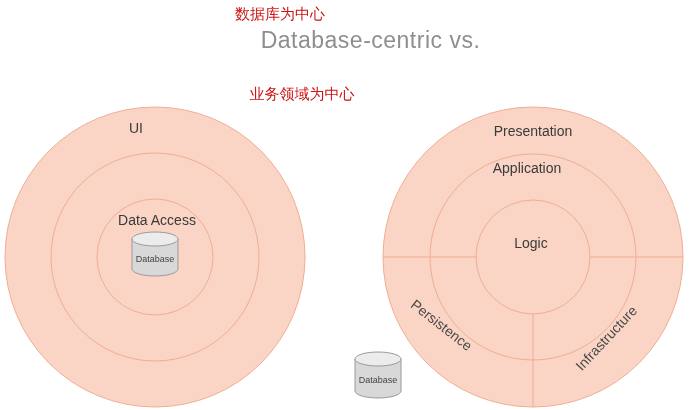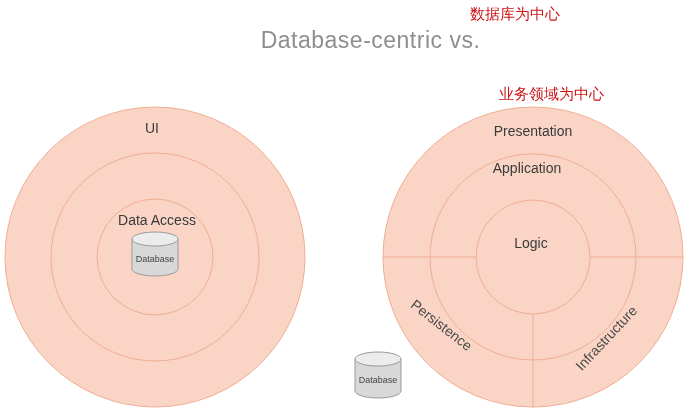--- a/index.html
+++ b/index.html
@@ -7,21 +7,21 @@
     position:relative;
     width:693px;height:410px;
     background:#ffffff;
     overflow:hidden;
     font-family:"Liberation Sans", sans-serif;
   }
   .cn-label{
     position:absolute;
     color:#cc1414;
     font-size:15px;
-    text-align:right;
+    text-align:center;
     white-space:nowrap;
   }
   .cn-top{top:5px;left:0;width:560px;}
   .cn-bottom{top:85px;left:0;width:604px;}
   .title{
     position:absolute;
     top:26px;left:0;width:693px;
     text-align:center;
     color:#8e8e8e;
     font-size:23px;
@@ -87,21 +87,21 @@
       </g>
     </g>
   </svg>
 
   <div class="cn-label cn-top">数据库为中心</div>
   <div class="title">
     <div>Database-centric vs.</div>
   </div>
   <div class="cn-label cn-bottom">业务领域为中心</div>
 
-  <div class="ring-label" style="left:152px;top:128px;">UI</div>
+  <div class="ring-label" style="left:136px;top:128px;">UI</div>
   <div class="ring-label" style="left:157px;top:220px;">Data Access</div>
   <div class="db-label" style="left:155px;top:259px;">Database</div>
 
   <div class="ring-label" style="left:533px;top:131px;">Presentation</div>
   <div class="ring-label" style="left:527px;top:168px;">Application</div>
   <div class="ring-label" style="left:531px;top:243px;">Logic</div>
 
   <div class="wedge-label persistence">Persistence</div>
   <div class="wedge-label infrastructure">Infrastructure</div>
 

